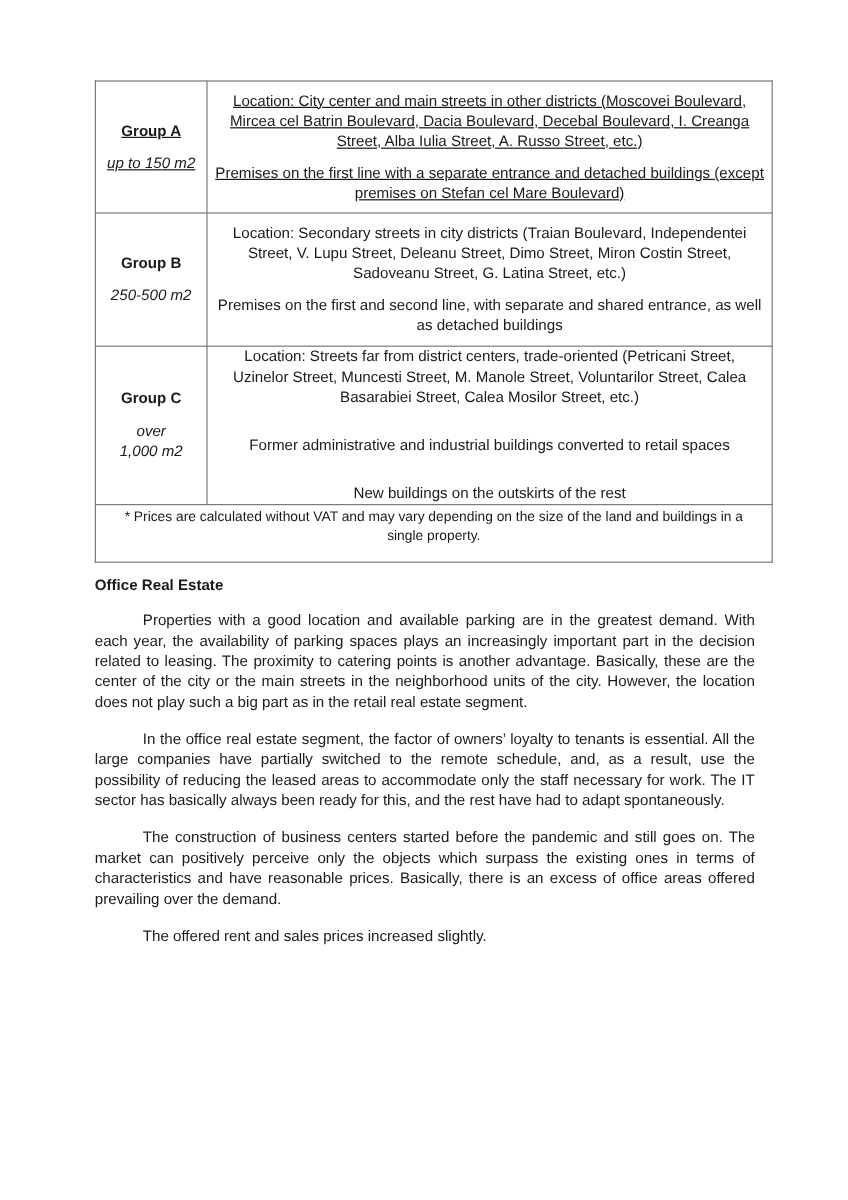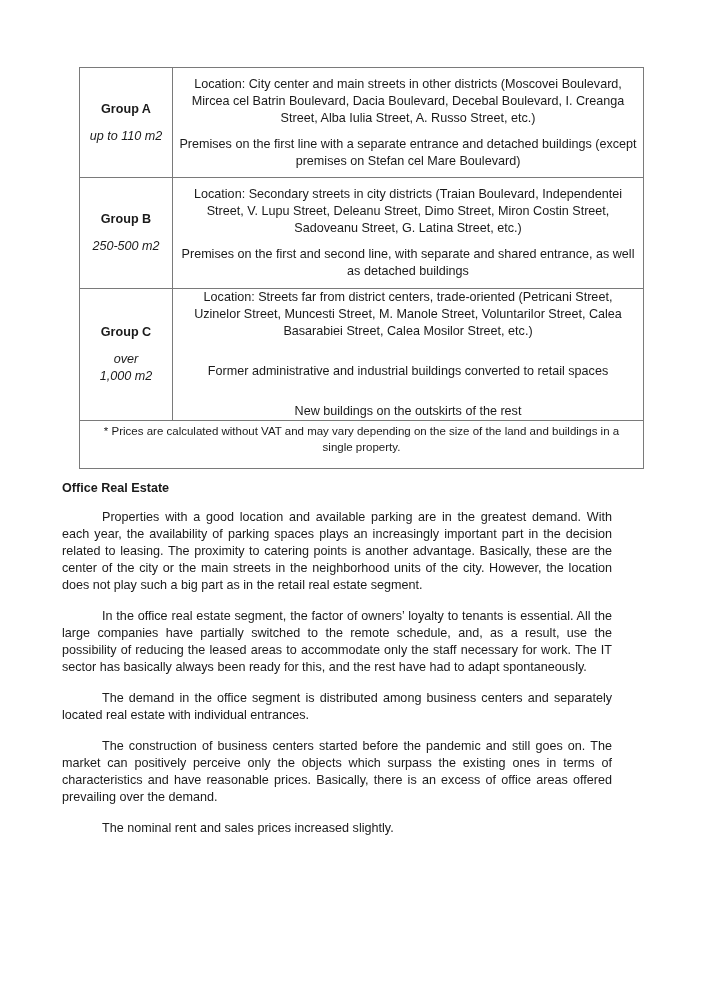--- a/index.html
+++ b/index.html
@@ -11,41 +11,41 @@
       position: absolute; left: 79px; top: 67px; width: 565px;
       border-collapse: collapse; font-size: 12.6px; line-height: 17px;
     }
     .tbl td { border: 1px solid #7a7a7a; vertical-align: middle; padding: 0; }
     .tbl td.lc { width: 92px; text-align: center; }
     .tbl td.rc { text-align: center; padding: 0 6px; }
     .grp { font-weight: bold; margin: 0 0 10px 0; }
     .size { font-style: italic; margin: 0; }
     .rc p { margin: 0; }
     .rc p + p { margin-top: 9px; }
-    .rowA td { height: 109px; }
+    .rowA td { height: 109px; text-decoration: underline; }
     .rowB td { height: 110px; }
     .rowC td { height: 121px; }
     .rowC .rc p + p { margin-top: 23px; }
     .note td { height: 45px; text-align: center; vertical-align: top; font-size: 11.5px; line-height: 16px; padding: 2px 10px 0; }
     .section {
-      position: absolute; left: 62px; top: 480px; width: 550px;
+      position: absolute; left: 79px; top: 480px; width: 550px;
       font-size: 12.6px; line-height: 17px;
     }
     .section h3 { font-size: 12.6px; font-weight: bold; margin: 0 0 12px 0; }
     .section p { margin: 0 0 14px 0; text-align: justify; text-indent: 40px; }
   </style>
 </head>
 <body>
 
 <table class="tbl">
   <tbody>
       <tr class="rowA">
     <td class="lc">
       <p class="grp">Group A</p>
-      <p class="size">up to 110 m2</p>
+      <p class="size">up to 150 m2</p>
     </td>
     <td class="rc">
       <p>Location: City center and main streets in other districts (Moscovei Boulevard, Mircea cel Batrin Boulevard, Dacia Boulevard, Decebal Boulevard, I. Creanga Street, Alba Iulia Street, A. Russo Street, etc.)</p>
       <p>Premises on the first line with a separate entrance and detached buildings (except premises on Stefan cel Mare Boulevard)</p>
     </td>
   </tr>
   <tr class="rowB">
     <td class="lc">
       <p class="grp">Group B</p>
       <p class="size">250-500 m2</p>
@@ -69,16 +69,15 @@
   <tr class="note">
     <td colspan="2">* Prices are calculated without VAT and may vary depending on the size of the land and buildings in a single property.</td>
   </tr>
 </tbody>
   </table>
 
 <div class="section">
   <h3>Office Real Estate</h3>
   <p>Properties with a good location and available parking are in the greatest demand. With each year, the availability of parking spaces plays an increasingly important part in the decision related to leasing. The proximity to catering points is another advantage. Basically, these are the center of the city or the main streets in the neighborhood units of the city. However, the location does not play such a big part as in the retail real estate segment.</p>
   <p>In the office real estate segment, the factor of owners’ loyalty to tenants is essential. All the large companies have partially switched to the remote schedule, and, as a result, use the possibility of reducing the leased areas to accommodate only the staff necessary for work. The IT sector has basically always been ready for this, and the rest have had to adapt spontaneously.</p>
-  <p>The demand in the office segment is distributed among business centers and separately located real estate with individual entrances.</p>
   <p>The construction of business centers started before the pandemic and still goes on. The market can positively perceive only the objects which surpass the existing ones in terms of characteristics and have reasonable prices. Basically, there is an excess of office areas offered prevailing over the demand.</p>
-  <p>The nominal rent and sales prices increased slightly.</p>
+  <p>The offered rent and sales prices increased slightly.</p>
 </div>
 
 </body></html>

